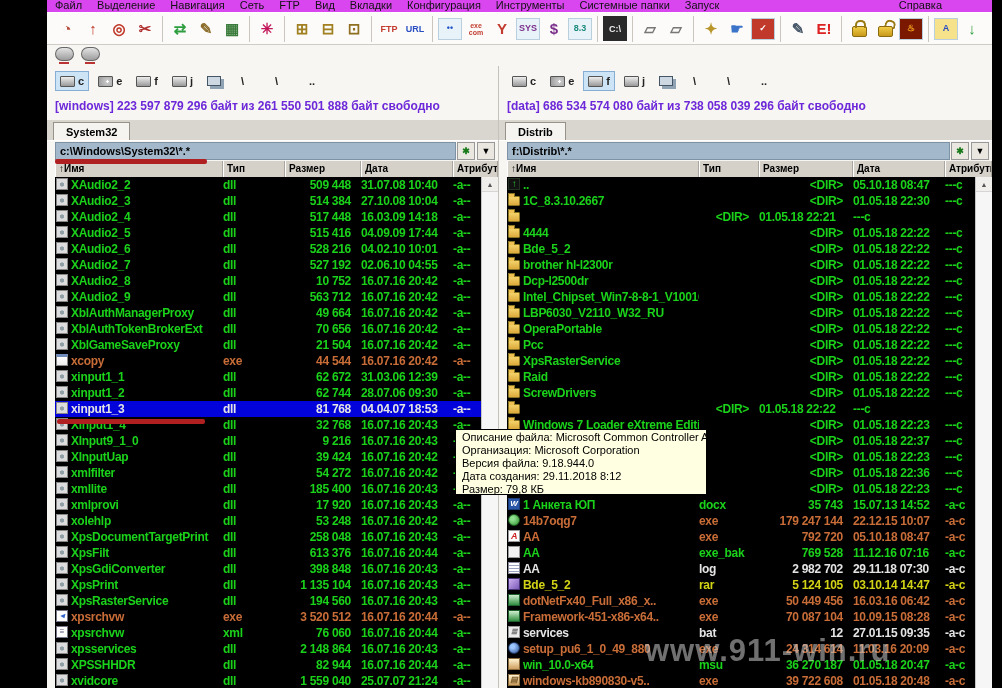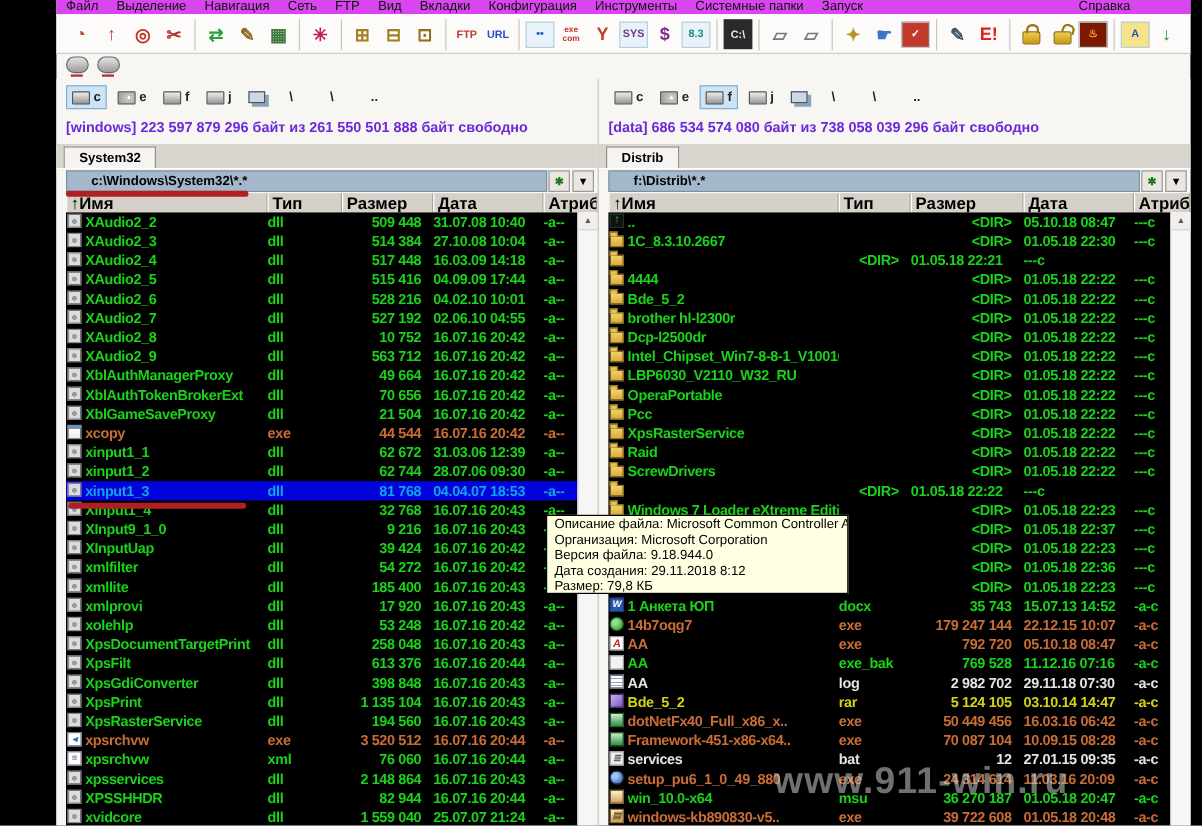--- a/index.html
+++ b/index.html
@@ -49,43 +49,43 @@
   .gd-network{width:12px;height:8px;background:#cdd8e2;border:1px solid #456;box-shadow:3px 3px 0 #8fa3b5}
 
   .inforow{position:absolute;top:33px;left:8px;font-size:12px;font-weight:bold;color:#6d28d9;white-space:nowrap}
 
   .tabbar{position:absolute;top:54px;left:0;right:0;height:20px;background:#d9d6cf;border-bottom:1px solid #fff}
   .tab{position:absolute;left:6px;bottom:0;background:#f6f4f0;border:1px solid #979289;border-bottom:none;
        padding:3px 12px 2px;font-size:11px;font-weight:bold;color:#000}
 
   .pathbar{position:absolute;top:76px;left:8px;right:42px;height:16px;background:#a3b8cb;
            border:1px solid #7d92a5;display:flex;align-items:center;font-size:11px;font-weight:bold;
-           color:#000;padding-left:20px;white-space:nowrap;overflow:hidden}
+           color:#000;padding-left:4px;white-space:nowrap;overflow:hidden}
   .pbtns{position:absolute;top:76px;right:3px;display:flex;gap:2px}
   .pbtn{width:16px;height:16px;background:#eae7e1;border:1px solid #999;font-size:9px;
         display:flex;align-items:center;justify-content:center;color:#1a7a1a;font-weight:bold}
   .pbtn.dd{color:#000}
 
   .headers{position:absolute;top:95px;left:8px;right:0;height:16px;background:#d5d1c9;display:grid;
-           font-size:14px;font-weight:bold;color:#000;line-height:16px}
+           font-size:10px;font-weight:bold;color:#000;line-height:16px}
   .panel-left .headers{grid-template-columns:168px 62px 76px 92px 1fr}
   .panel-right .headers{grid-template-columns:192px 60px 94px 92px 1fr}
   .hcell{border-right:1px solid #aaa69e;border-left:1px solid #fff;padding-left:3px;
          overflow:hidden;white-space:nowrap}
 
   .list{position:absolute;top:111px;left:8px;right:16px;bottom:0;background:#000;overflow:hidden;
         font-size:12px;font-weight:bold;letter-spacing:-0.3px}
   .row{display:grid;height:16px;line-height:16px;align-items:center;white-space:nowrap}
   .panel-left .row{grid-template-columns:16px 152px 62px 76px 92px 1fr}
   .panel-right .row{grid-template-columns:16px 176px 60px 94px 92px 1fr}
   .row span{overflow:hidden}
   .rsize{text-align:right;padding-right:10px}
   .c-green{color:#1bd21b}.c-orange{color:#c96d38}.c-yellow{color:#d2d216}.c-white{color:#e4e4e4}
   .row.sel{background:#0203da;color:#fff}
-  .row.sel span{color:#0ea5e9}
+  .row.sel span{color:#e5e5e5}
 
   .scrollbar{position:absolute;top:111px;right:0;width:16px;bottom:0;background:#f6f6f6;
              border-left:1px solid #c6c6c6}
   .sb-up{height:14px;display:flex;align-items:center;justify-content:center;font-size:7px;color:#555;
          background:#f0efec;border-bottom:1px solid #d5d5d5}
 
   
   .ic{width:12px;height:12px;position:relative;display:inline-block;box-sizing:border-box;margin-left:1px;margin-top:2px}
   .ic::after{position:absolute;inset:0;display:flex;align-items:center;justify-content:center}
   .ic-dll{background:radial-gradient(circle at 50% 55%,#90a0a8 26%,#dcdcdc 30%);border:1px solid #878787}

